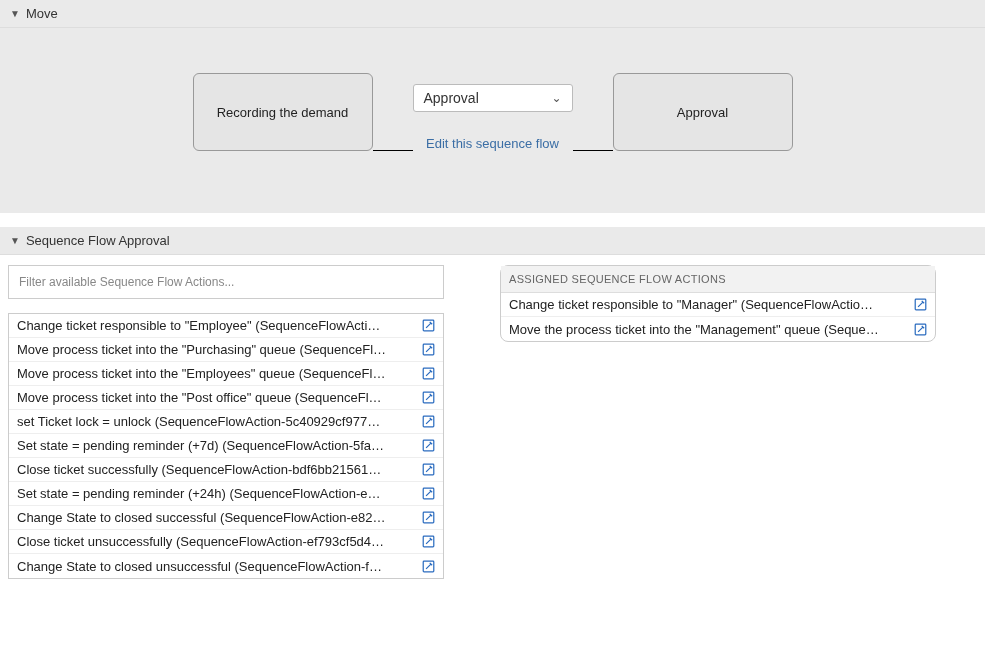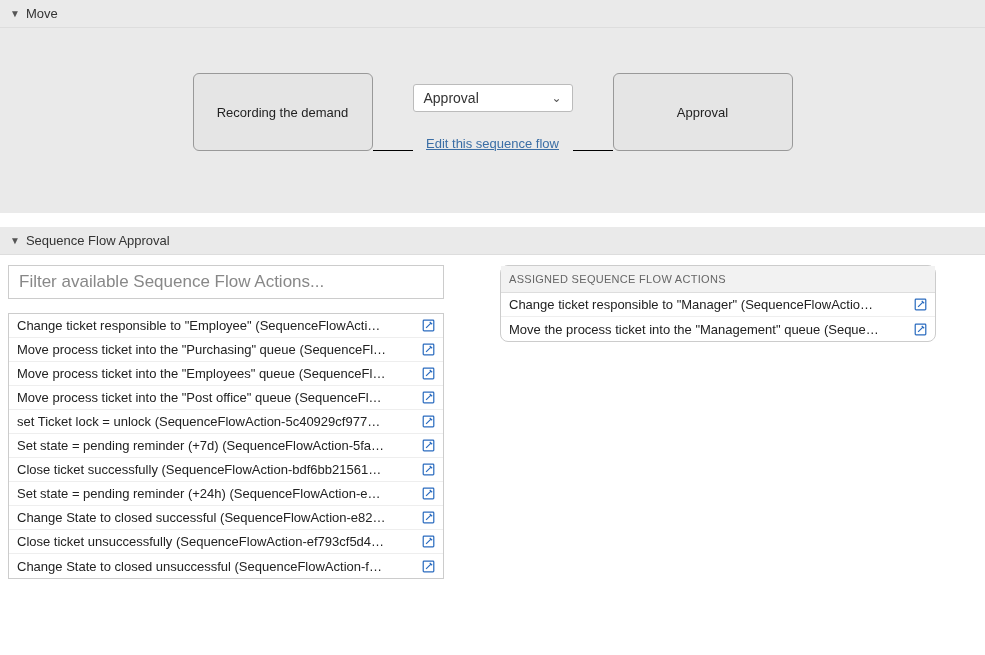--- a/index.html
+++ b/index.html
@@ -78,21 +78,20 @@
   }
   .flow-select .chev {
     font-size: 12px;
     color: #555;
   }
   .edit-link {
     margin-top: 24px;
     color: #3b6ea5;
     font-size: 13px;
     cursor: pointer;
-    text-decoration: underline;
   }
   .actions-body {
     padding: 10px 8px 20px 8px;
     background: #fff;
   }
   .instruction {
     font-size: 13px;
     color: #333;
     margin: 6px 0 14px 0;
     line-height: 1.45;
@@ -103,21 +102,21 @@
     align-items: flex-start;
   }
   .col {
     width: 436px;
   }
   .filter-input {
     width: 100%;
     height: 34px;
     border: 1px solid #ccc;
     padding: 0 10px;
-    font-size: 17px;
+    font-size: 12px;
     color: #555;
     background: #fff;
     outline: none;
   }
   .filter-input::placeholder { color: #888; }
   .list-panel {
     border: 1px solid #ccc;
     margin-top: 14px;
   }
   .list-panel.right { margin-top: 0; border-radius: 8px; }

